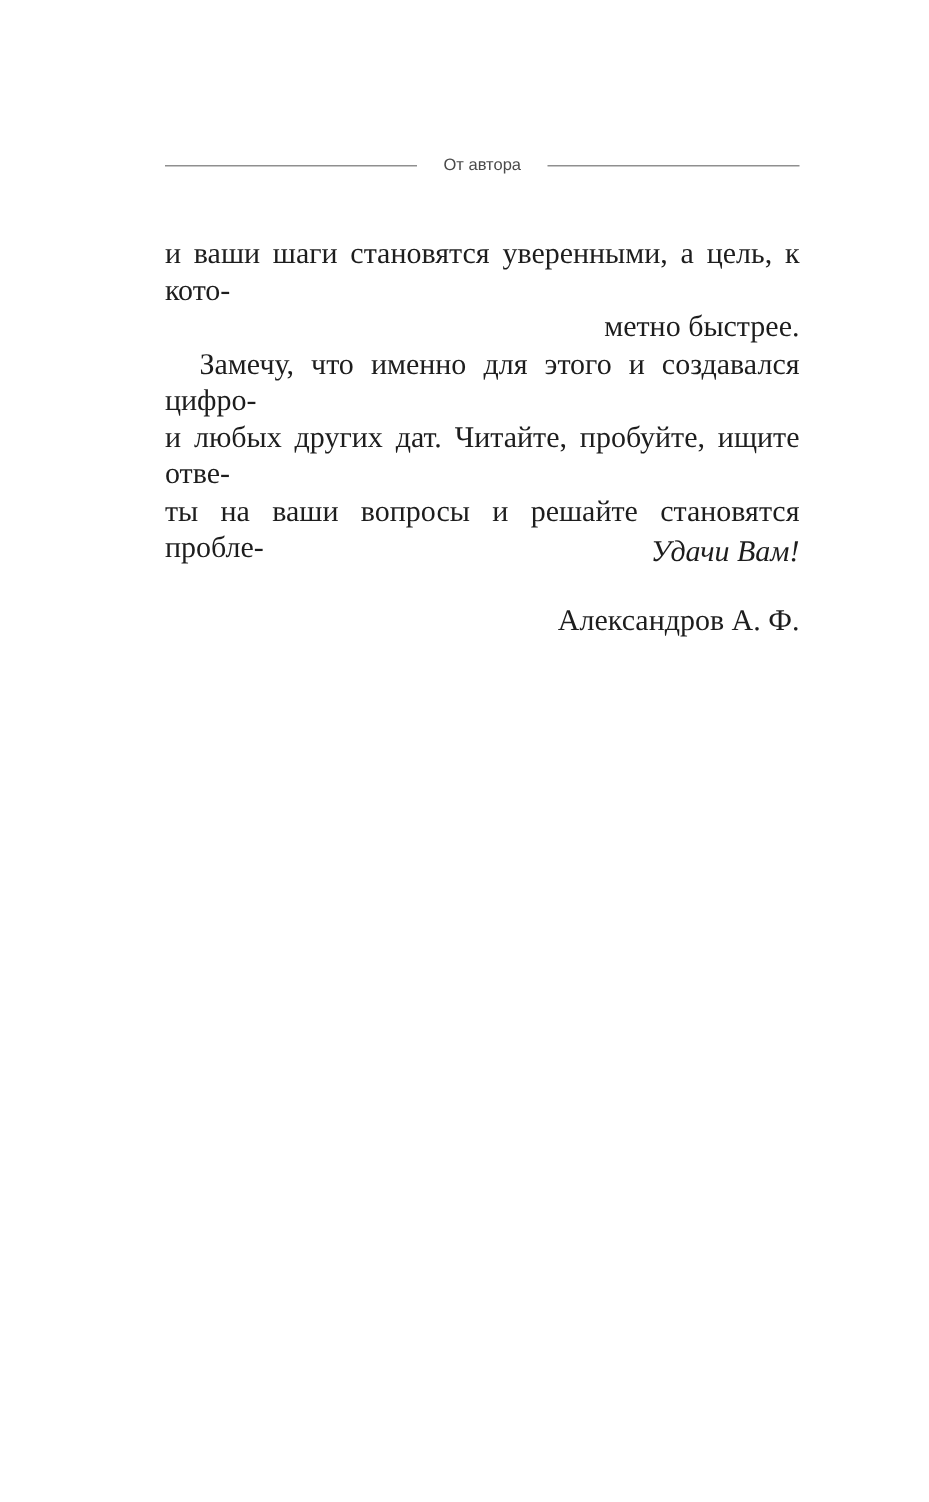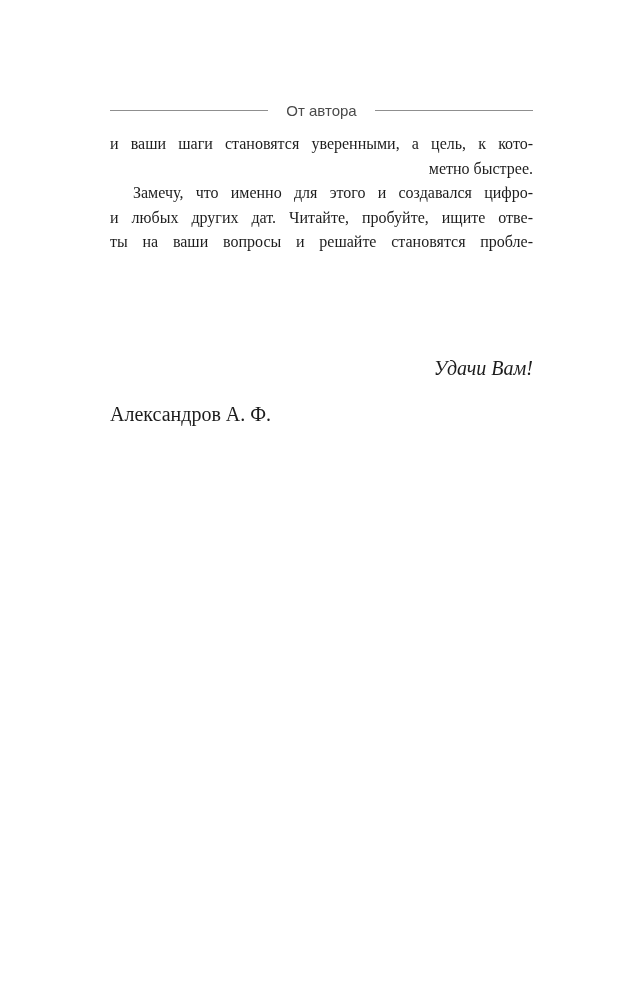--- a/index.html
+++ b/index.html
@@ -26,32 +26,32 @@
     gap: 18px;
   }
   .running-head .rule {
     flex: 1 1 auto;
     height: 1px;
     background: #8f8f8f;
   }
   .running-head .rh-title {
     flex: 0 0 auto;
     font-family: "Liberation Sans", "DejaVu Sans", sans-serif;
-    font-size: 15px;
+    font-size: 11px;
     line-height: 17px;
     color: #4a4a4a;
     white-space: nowrap;
   }
   
   .body-text {
     position: absolute;
     left: 110px;
-    top: 132px;
+    top: 157px;
     width: 423px;
-    font-size: 16px;
+    font-size: 20px;
     line-height: 24.5px;
     color: #1d1d1d;
   }
   .line {
     text-align: right;
     white-space: normal;
   }
   .line.just {
     text-align: justify;
     text-align-last: justify;
@@ -70,20 +70,21 @@
     font-size: 20px;
     line-height: 24.5px;
     color: #1d1d1d;
   }
   
   .author {
     position: absolute;
     left: 110px;
     top: 402px;
     width: 423px;
+    text-align: right;
     font-size: 20px;
     line-height: 24.5px;
     color: #1d1d1d;
   }
 </style>
 </head>
 <body>
 
 <div class="page">
 

